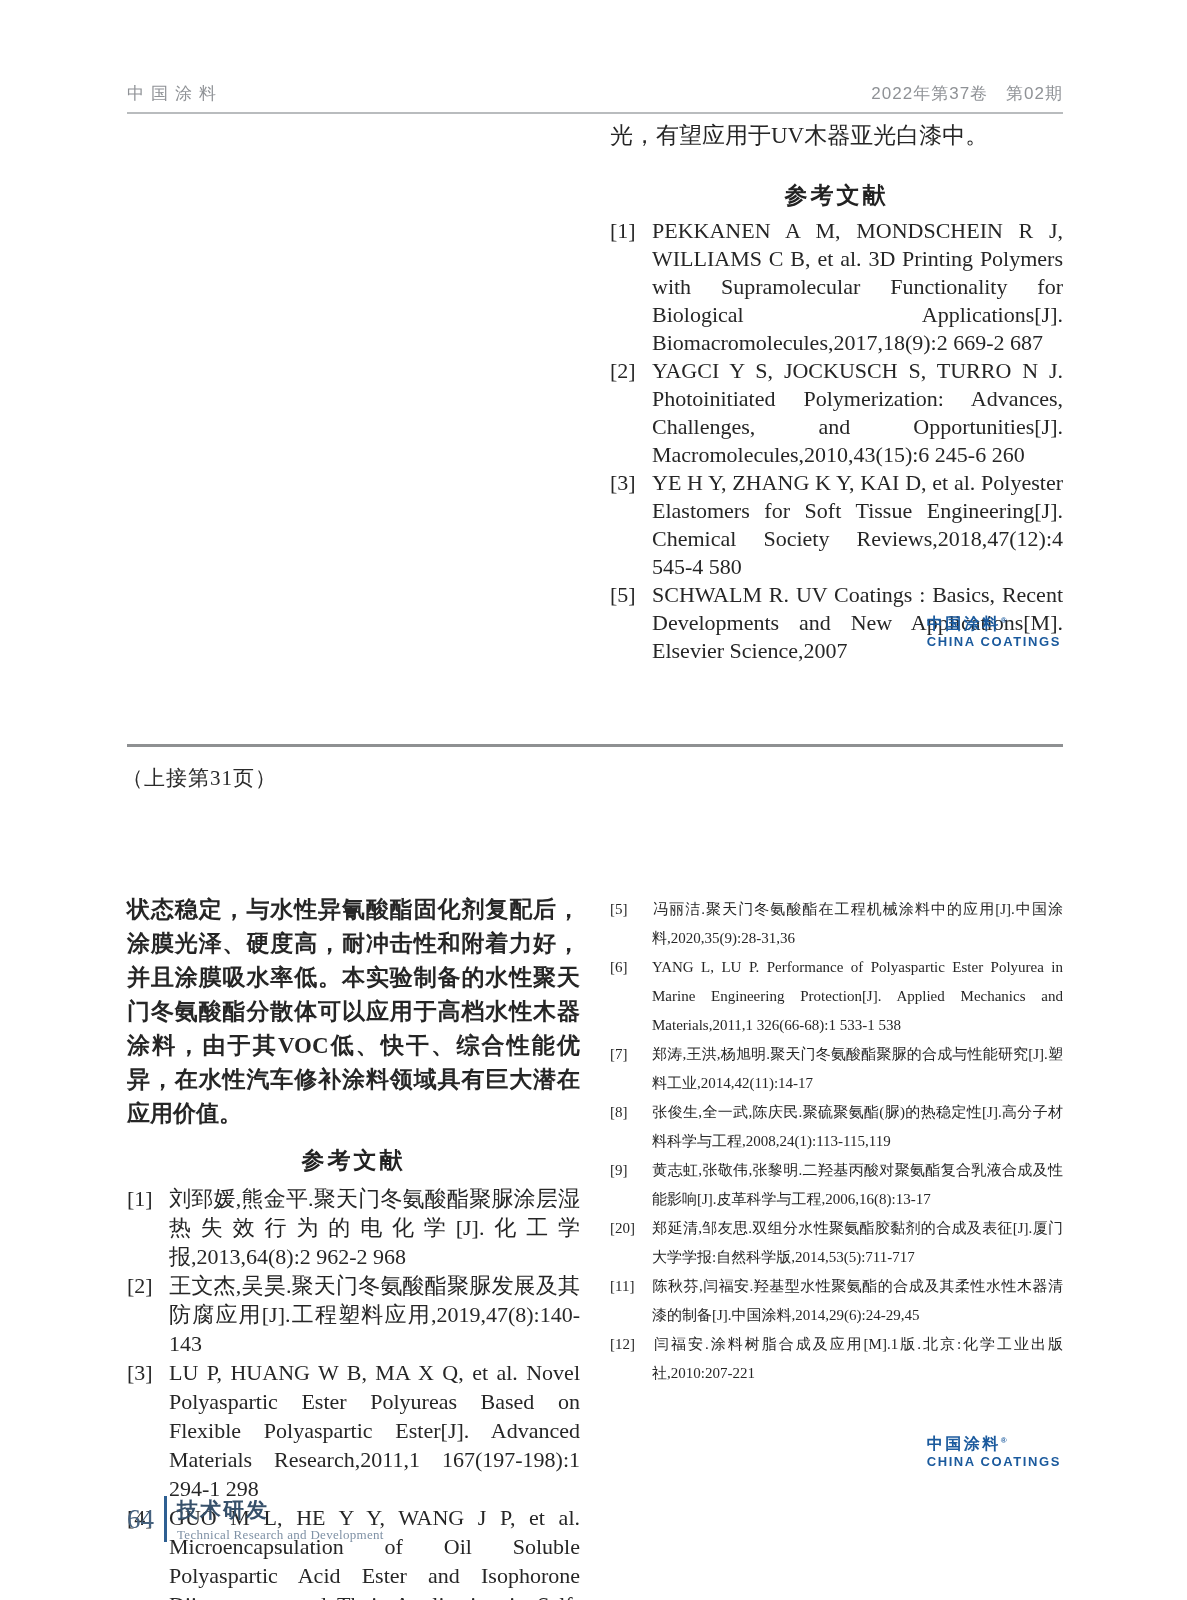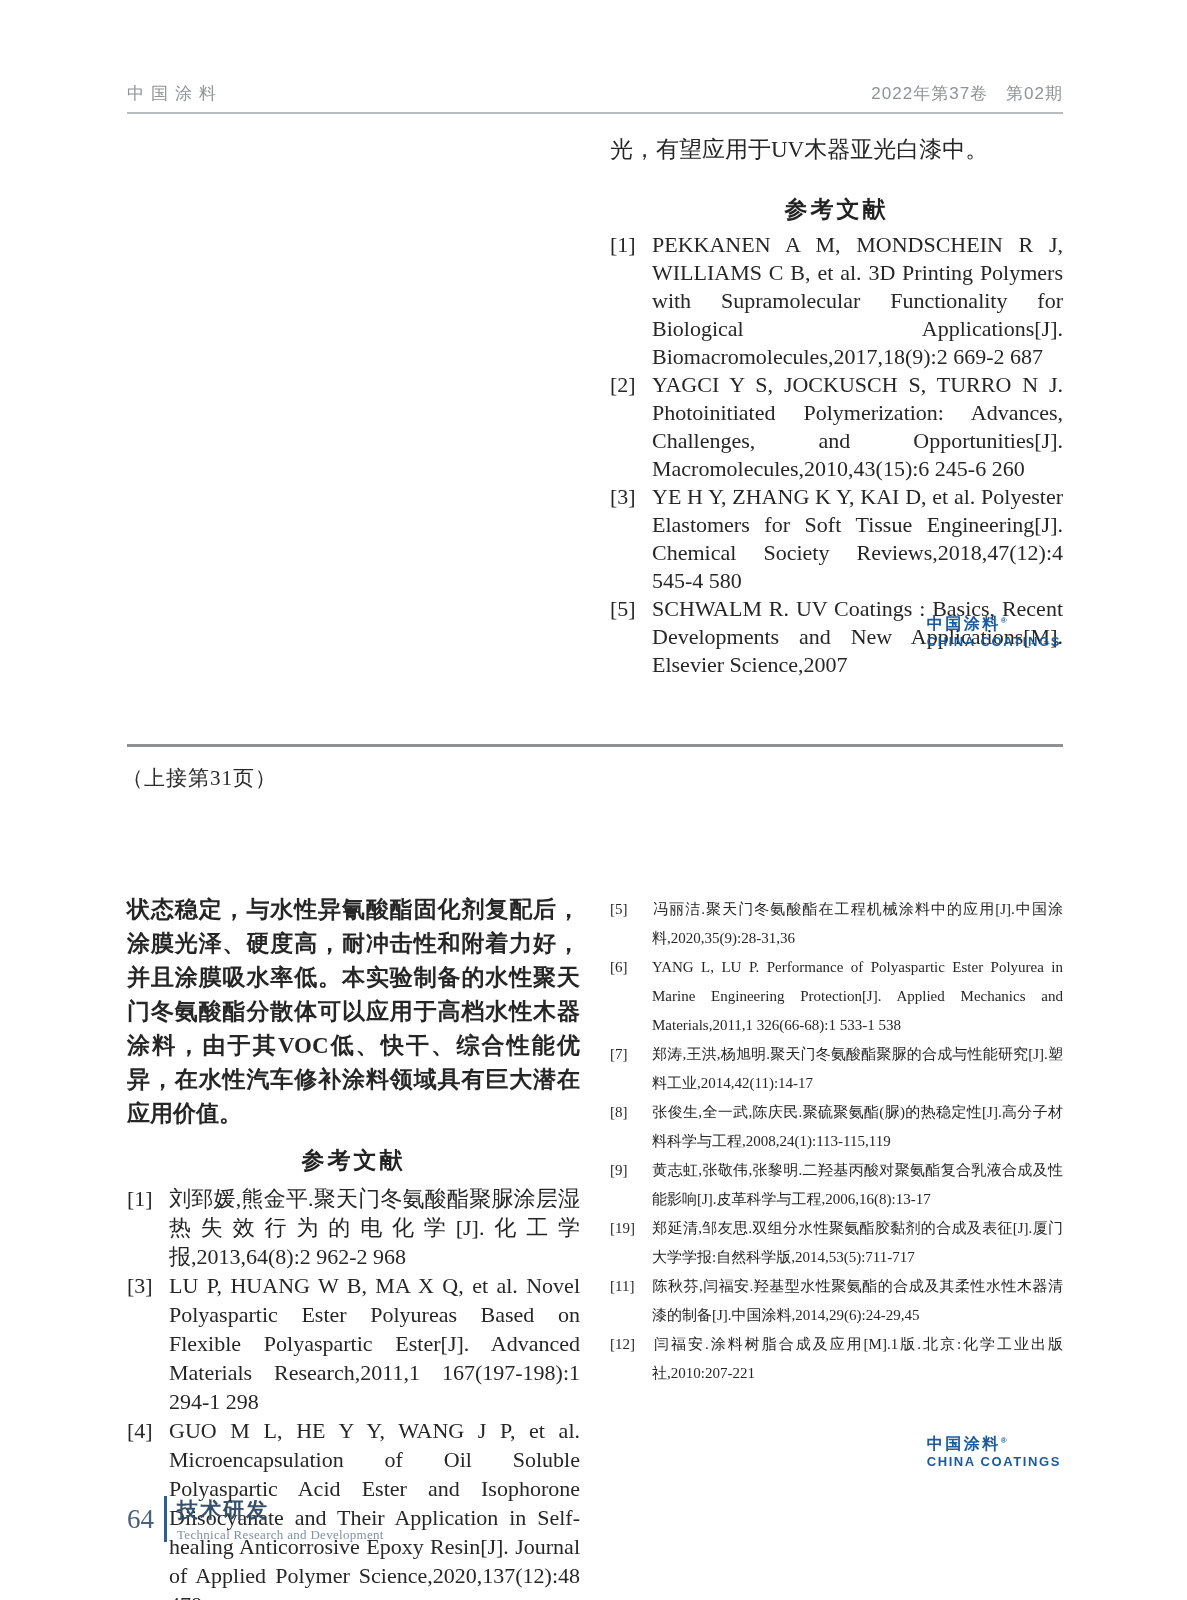--- a/index.html
+++ b/index.html
@@ -14,21 +14,21 @@
     position:absolute; top:82px; left:127px; width:936px;
     display:flex; justify-content:space-between; align-items:flex-end;
     border-bottom:2px solid #b9bcbe; padding-bottom:7px;
     font-family:"Liberation Sans","DejaVu Sans",sans-serif;
     color:#8f9296; font-size:17px;
   }
   .hdr-left { letter-spacing:7px; }
   .hdr-right { letter-spacing:1px; }
   
   .sec { position:absolute; left:127px; width:936px; display:flex; gap:30px; }
-  .sec1 { top:136px;align-items:flex-end; }
+  .sec1 { top:122px;align-items:flex-end; }
   .sec2 { top:893px; }
   .col { width:453px; }
   .para {
     margin:0; font-size:23px; line-height:28px;
     text-align:justify; text-justify:inter-ideograph;
   }
   .para + .para { text-indent:2em; }
   .s2para { line-height:34px;font-weight:bold; }
   .refs-title {
     margin:30px 0 6px; text-align:center;
@@ -101,33 +101,34 @@
   <div class="divider"></div>
   <div class="cont-note">（上接第31页）</div>
 
   <section class="sec sec2">
     <div class="col">
       <p class="para s2para">状态稳定，与水性异氰酸酯固化剂复配后，涂膜光泽、硬度高，耐冲击性和附着力好，并且涂膜吸水率低。本实验制备的水性聚天门冬氨酸酯分散体可以应用于高档水性木器涂料，由于其VOC低、快干、综合性能优异，在水性汽车修补涂料领域具有巨大潜在应用价值。</p>
       <h3 class="refs-title">参考文献</h3>
       <div class="refs">
 
       <p class="ref"><span class="ref-num">[1]</span><span class="ref-text">刘郅媛,熊金平.聚天门冬氨酸酯聚脲涂层湿热失效行为的电化学[J].化工学报,2013,64(8):2 962-2 968</span></p>
+          <p class="ref"><span class="ref-num">[2]</span><span class="ref-text">王文杰,吴昊.聚天门冬氨酸酯聚脲发展及其防腐应用[J].工程塑料应用,2019,47(8):140-143</span></p>
           <p class="ref"><span class="ref-num">[3]</span><span class="ref-text">LU P, HUANG W B, MA X Q, et al. Novel Polyaspartic Ester Polyureas Based on Flexible Polyaspartic Ester[J]. Advanced Materials Research,2011,1 167(197-198):1 294-1 298</span></p>
           <p class="ref"><span class="ref-num">[4]</span><span class="ref-text">GUO M L,  HE Y Y,  WANG J P, et al. Microencapsulation of Oil Soluble Polyaspartic Acid Ester and Isophorone Diisocyanate and Their Application in Self-healing Anticorrosive Epoxy Resin[J]. Journal of Applied Polymer Science,2020,137(12):48 478</span></p>
         </div>
     </div>
     <div class="col">
       <div class="refs refs-right2">
 
       <p class="ref"><span class="ref-num">[5]</span><span class="ref-text">冯丽洁.聚天门冬氨酸酯在工程机械涂料中的应用[J].中国涂料,2020,35(9):28-31,36</span></p>
           <p class="ref"><span class="ref-num">[6]</span><span class="ref-text">YANG L, LU P. Performance of Polyaspartic Ester Polyurea in Marine Engineering Protection[J]. Applied Mechanics and Materials,2011,1 326(66-68):1 533-1 538</span></p>
           <p class="ref"><span class="ref-num">[7]</span><span class="ref-text">郑涛,王洪,杨旭明.聚天门冬氨酸酯聚脲的合成与性能研究[J].塑料工业,2014,42(11):14-17</span></p>
           <p class="ref"><span class="ref-num">[8]</span><span class="ref-text">张俊生,全一武,陈庆民.聚硫聚氨酯(脲)的热稳定性[J].高分子材料科学与工程,2008,24(1):113-115,119</span></p>
           <p class="ref"><span class="ref-num">[9]</span><span class="ref-text">黄志虹,张敬伟,张黎明.二羟基丙酸对聚氨酯复合乳液合成及性能影响[J].皮革科学与工程,2006,16(8):13-17</span></p>
-          <p class="ref"><span class="ref-num">[19]</span><span class="ref-text">郑延清,邹友思.双组分水性聚氨酯胶黏剂的合成及表征[J].厦门大学学报:自然科学版,2014,53(5):711-717</span></p>
+          <p class="ref"><span class="ref-num">[20]</span><span class="ref-text">郑延清,邹友思.双组分水性聚氨酯胶黏剂的合成及表征[J].厦门大学学报:自然科学版,2014,53(5):711-717</span></p>
           <p class="ref"><span class="ref-num">[11]</span><span class="ref-text">陈秋芬,闫福安.羟基型水性聚氨酯的合成及其柔性水性木器清漆的制备[J].中国涂料,2014,29(6):24-29,45</span></p>
           <p class="ref"><span class="ref-num">[12]</span><span class="ref-text">闫福安.涂料树脂合成及应用[M].1版.北京:化学工业出版社,2010:207-221</span></p>
         </div>
     </div>
   </section>
 
   <div class="logo logo2">
     <div class="logo-zh"><span>中国涂料</span><span class="logo-mark">®</span></div>
     <div class="logo-en">CHINA COATINGS</div>
   </div>

